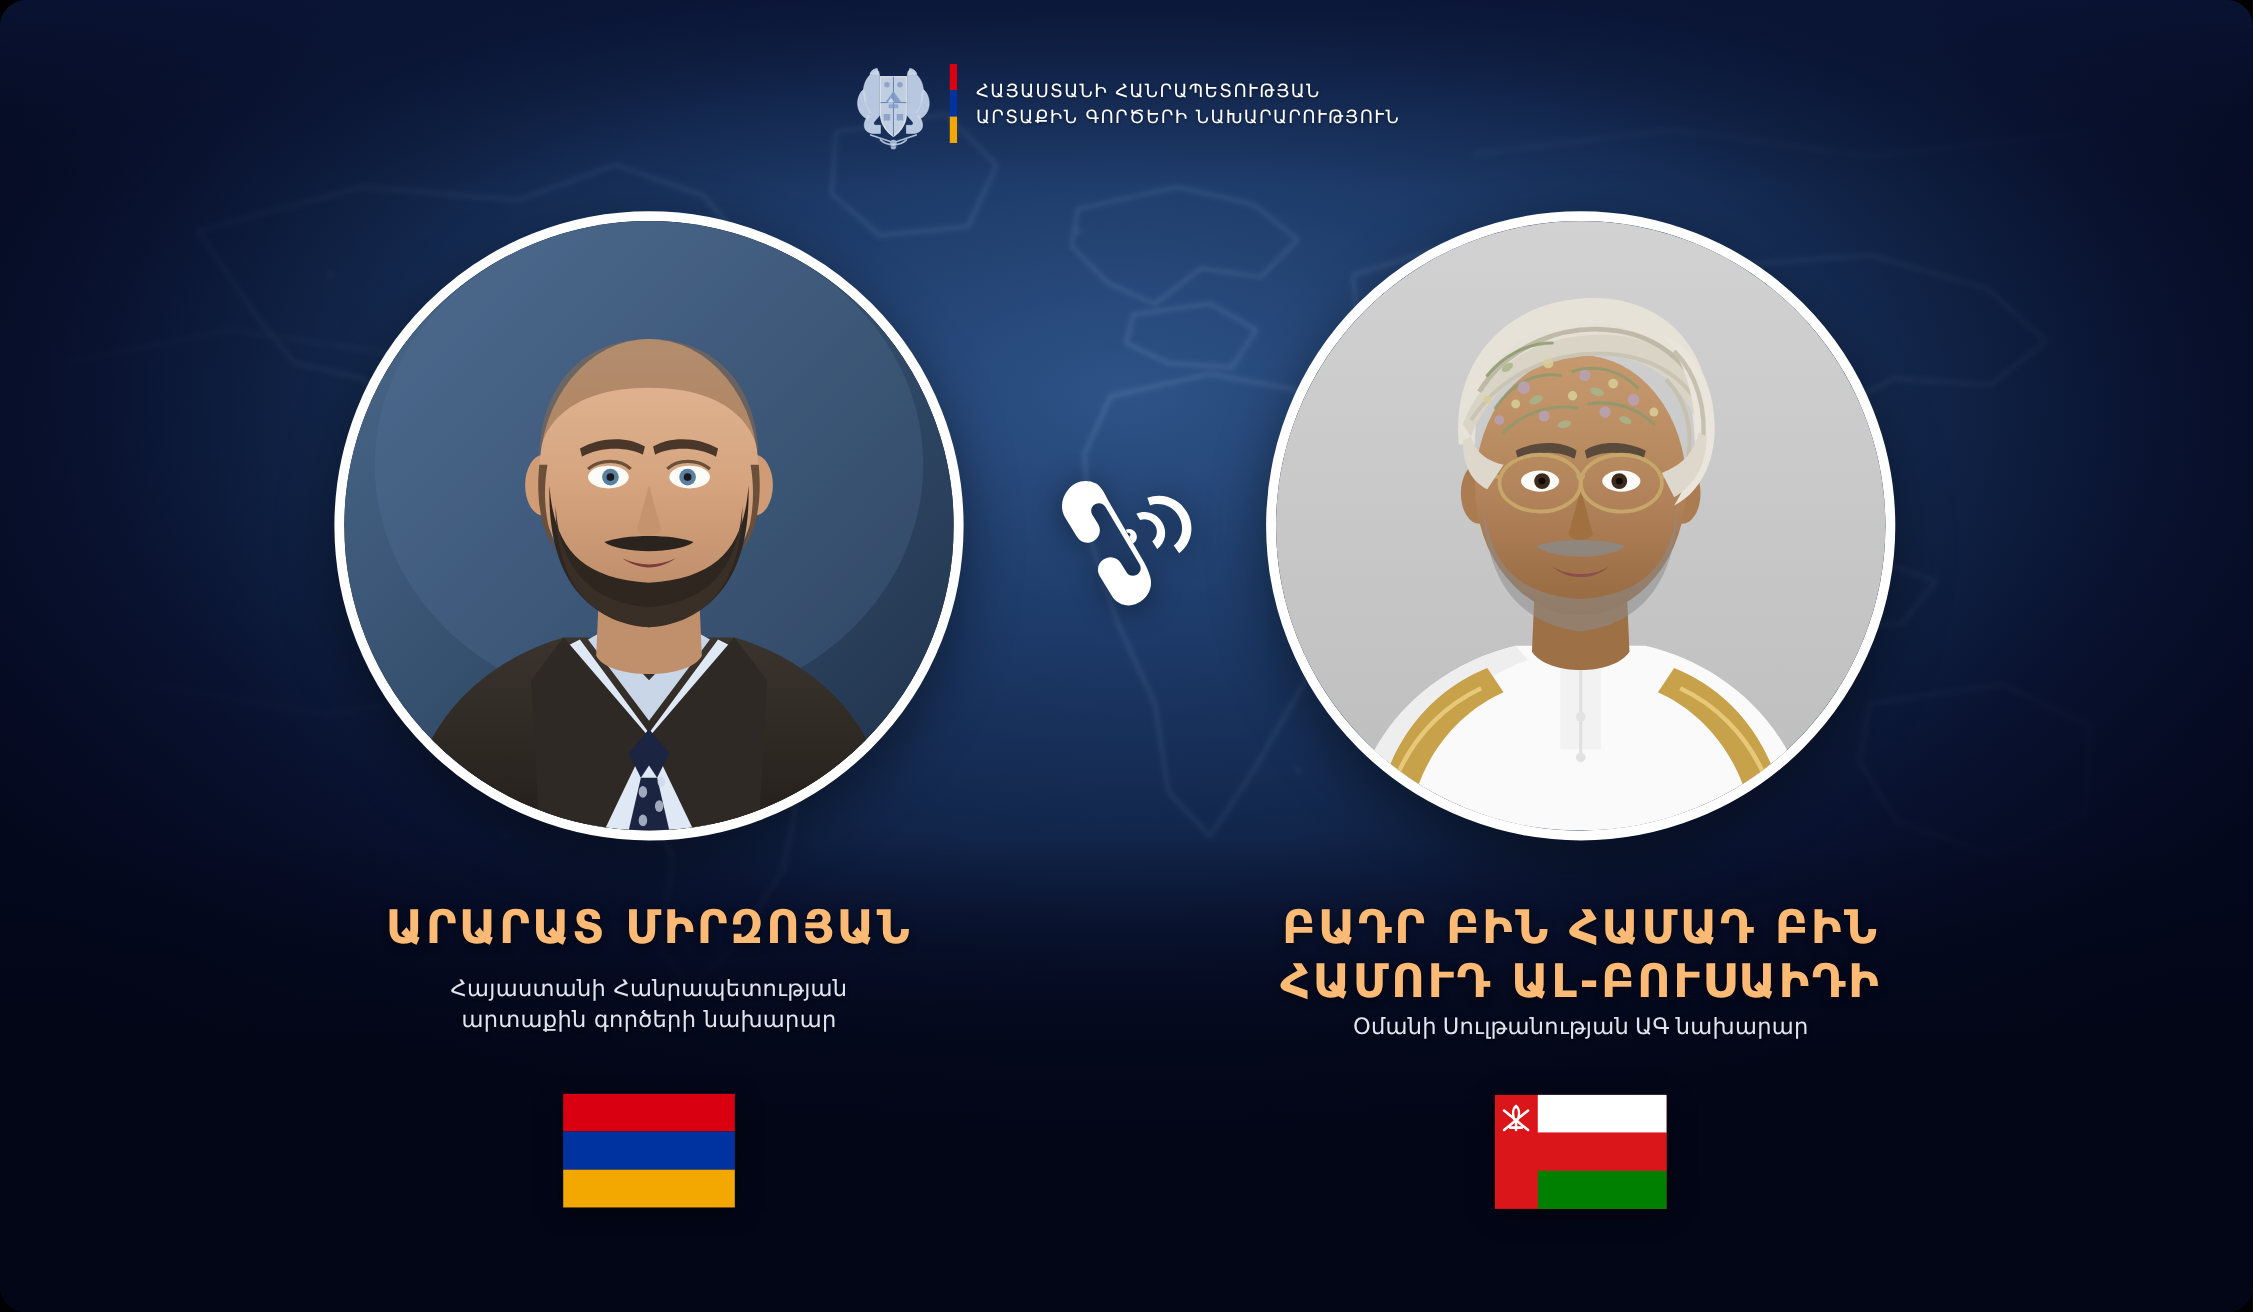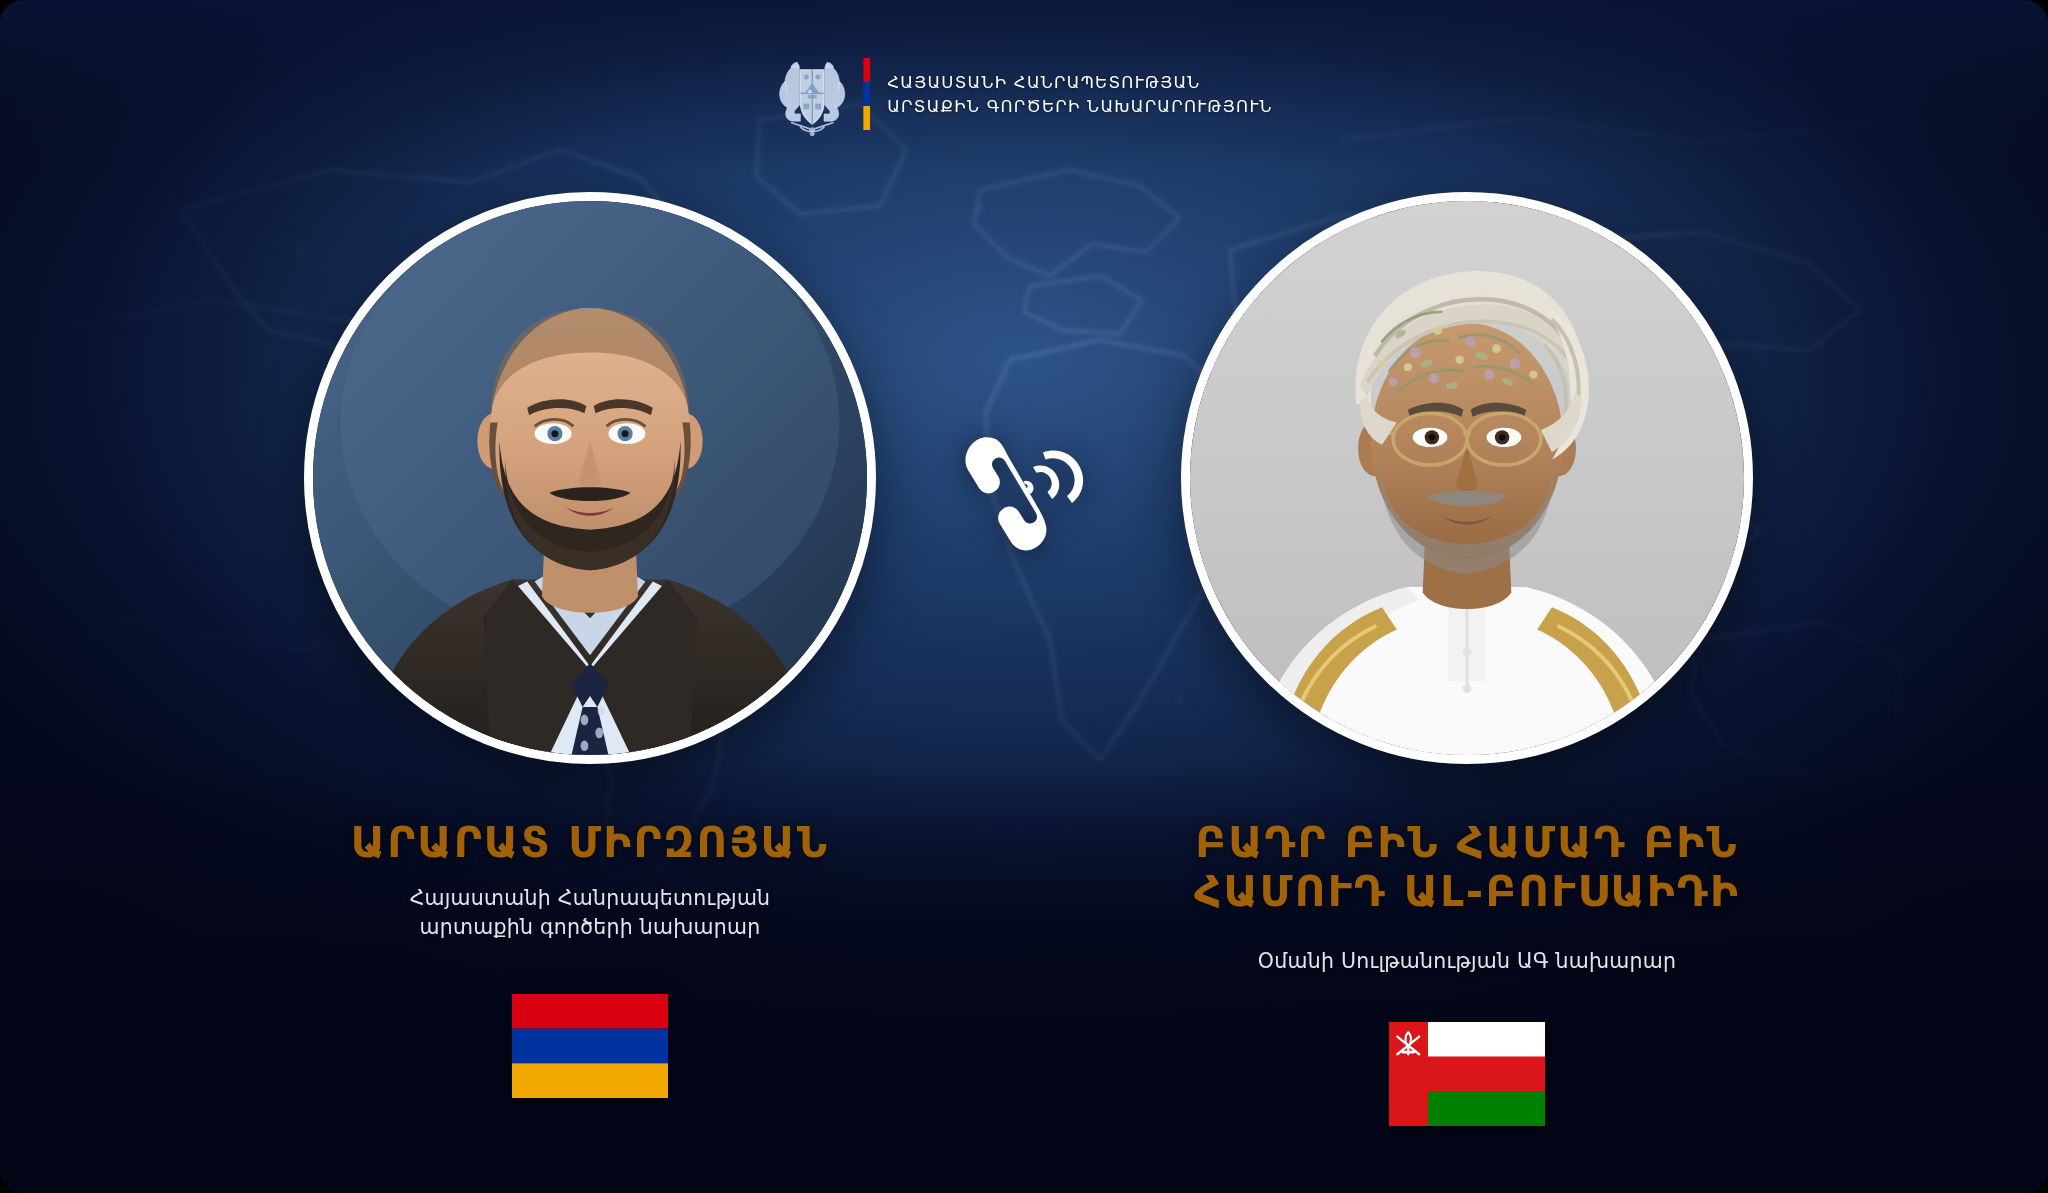--- a/index.html
+++ b/index.html
@@ -73,62 +73,62 @@
   .people{
     position:absolute; top:0; left:0; right:0; height:1193px;
     z-index:6;
   }
   .person{
     position:absolute; top:192px;
     width:610px;
     display:flex; flex-direction:column; align-items:center;
   }
   .person-left { left:285px; }
-  .person-right{ left:1162px; }
+  .person-right{ left:1132px; }
 
   .avatar{
     position:relative;
     width:572px; height:572px;
     border-radius:50%;
     background:#0e1c3e;
     border:9px solid #ffffff;
     overflow:hidden;
     box-shadow:0 18px 52px rgba(0,0,0,.46);
     flex:none;
   }
   .avatar .photo{ position:absolute; inset:0; }
   .avatar svg{ width:100%; height:100%; display:block; }
 
   .nameblock{
     margin-top:54px;
     width:640px;
     text-align:center;
   }
   .pname{
-    color:#a16207;
+    color:#fdba74;
     font-size:42px;
     font-weight:700;
     letter-spacing:2.2px;
     line-height:1.17;
     text-shadow:0 2px 8px rgba(0,0,0,.55);
     white-space:pre-line;
   }
   .ptitle{
     margin-top:17px;
     color:#e9eef8;
     font-size:20.5px;
     font-weight:400;
     line-height:1.42;
     letter-spacing:.25px;
     text-shadow:0 1px 5px rgba(0,0,0,.5);
     white-space:pre-line;
     opacity:.96;
   }
   .person-right .nameblock{ margin-top:54px; }
-  .person-right .ptitle{ margin-top:31px; }
+  .person-right .ptitle{ margin-top:4px;font-family:Liberation Serif, serif; }
 
   
   .flag{
     margin-top:40px;
     width:158px; height:104px;
     box-shadow:0 5px 18px rgba(0,0,0,.5);
     overflow:hidden; flex:none;
     position:relative;
   }
   .flag svg{ width:100%; height:100%; display:block; }

